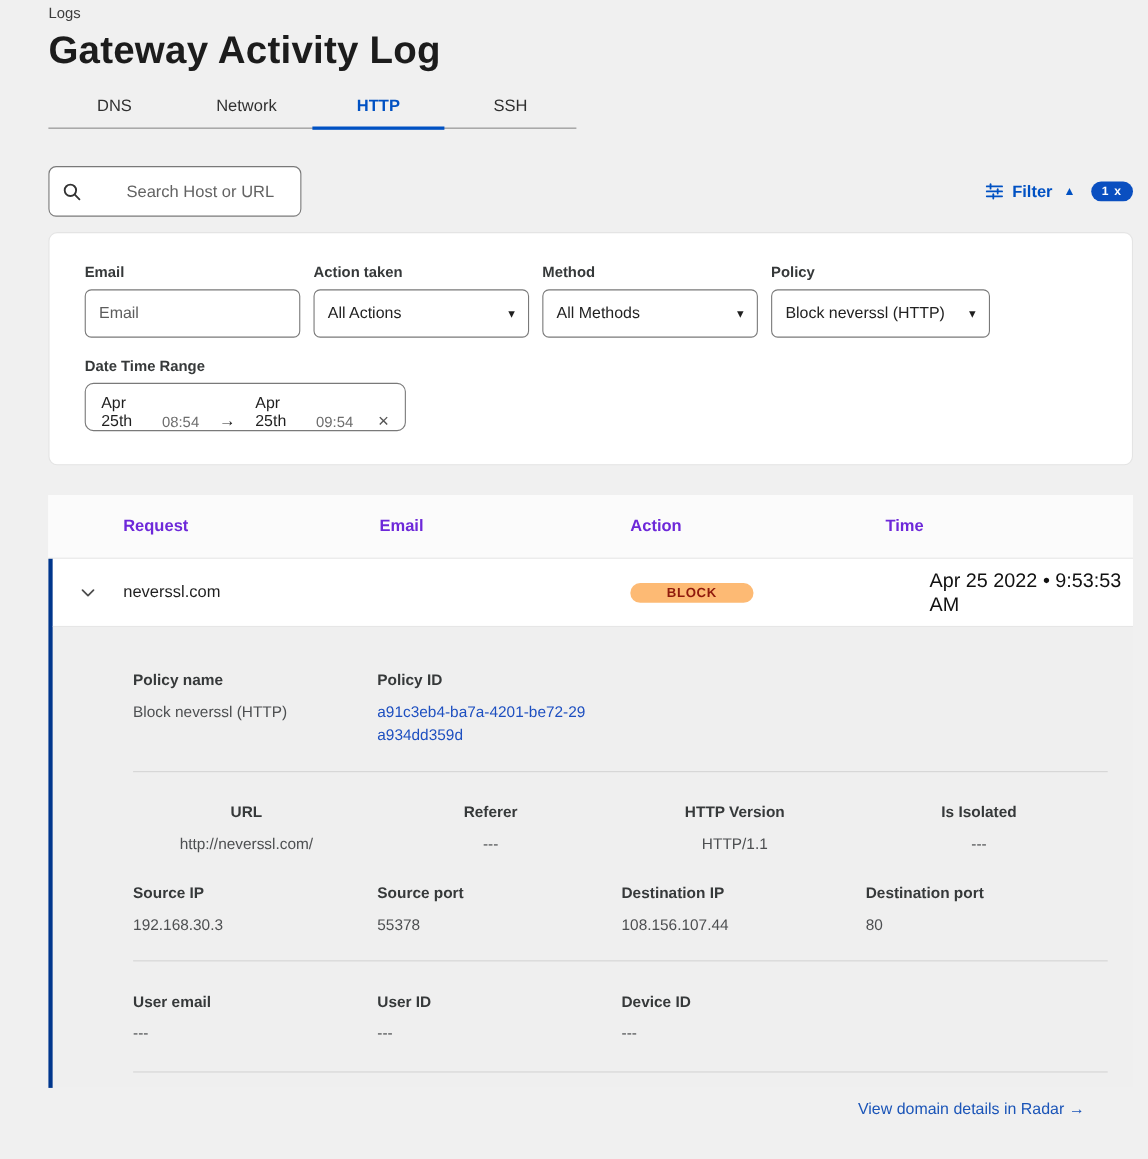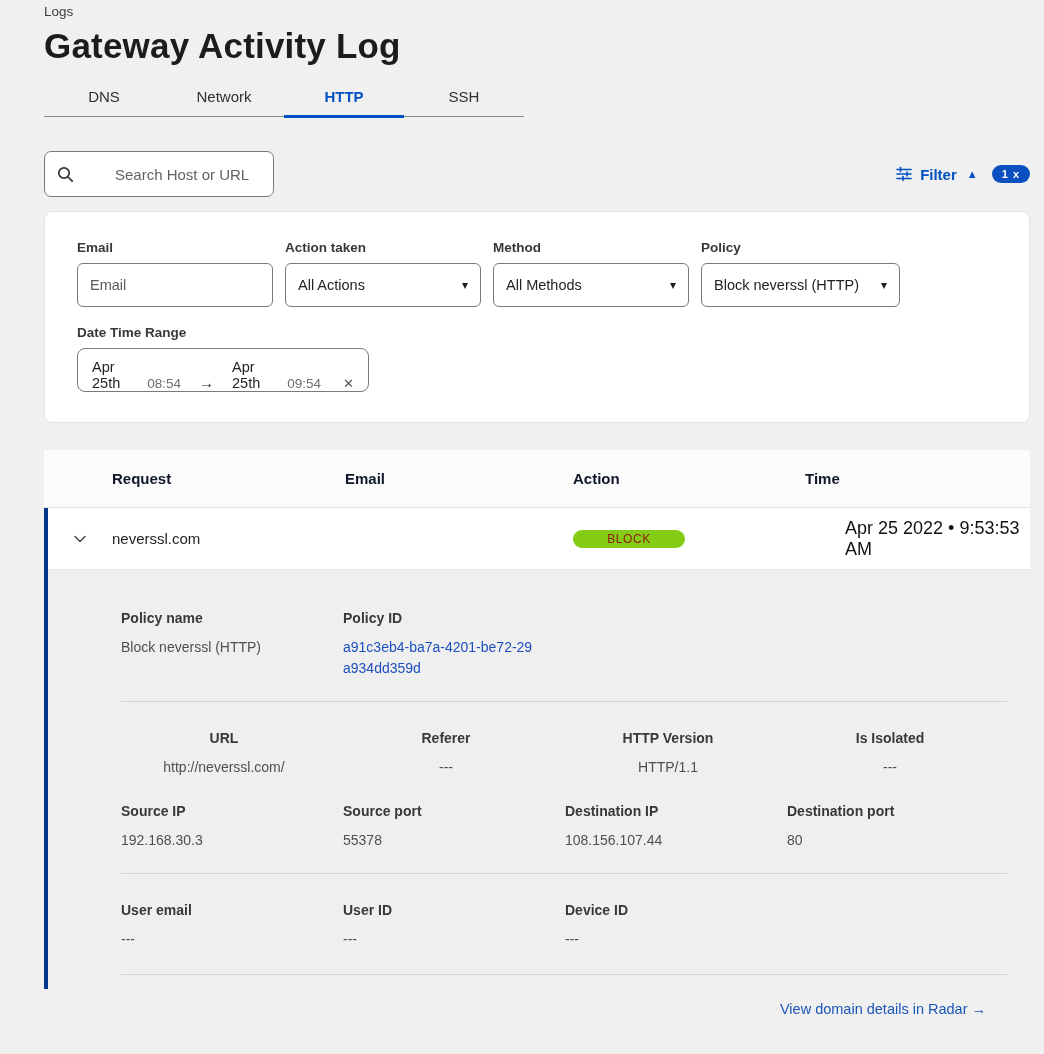--- a/index.html
+++ b/index.html
@@ -73,33 +73,33 @@
   .date-range .d { color:#1f1f1f; }
   .date-range .t { color:#6e6e6e; font-size:13.5px; }
   .date-range .arrow { color:#1f1f1f; font-size:15px; margin:0 4px; }
   .date-range .clear { color:#555; font-size:13px; margin-left:8px; cursor:pointer; }
 
   
   .table-card { width:986px; margin-top:27px; background:#fff; }
   .thead {
     display:grid; grid-template-columns:68px 233px 228px 232px 1fr;
     height:58px; align-items:center; background:#fbfbfb; border-bottom:1px solid #e3e3e3;
-    font-size:15px; font-weight:700; color:#0f172a;
+    font-size:15px; font-weight:700; color:#6d28d9;
   }
   .accent-wrap { border-left:4px solid #00368c; }
   .trow {
     display:grid; grid-template-columns:64px 233px 228px 232px 1fr;
     height:62px; align-items:center; background:#fff; border-bottom:1px solid #e6e6e6;
     font-size:15px; color:#1f1f1f;
   }
   .chev { display:flex; justify-content:center; align-items:center; cursor:pointer; }
   .badge-block {
     display:inline-flex; align-items:center; justify-content:center;
-    width:112px; height:18px; border-radius:14px; background:#84cc16;
-    color:#8f1a0d; font-size:12px; font-weight:400; letter-spacing:.6px;
+    width:112px; height:18px; border-radius:14px; background:#fdba74;
+    color:#8f1a0d; font-size:12px; font-weight:700; letter-spacing:.6px;
   }
   .row-time { font-size:18px; color:#111;margin-left:40px; }
 
   
   .expanded { background:#efefef; height:419px; padding-top:40px; position:relative; }
   .dgrid { display:flex; padding-left:73px; }
   .dcol { width:222px; padding-right:16px; }
   .dlabel { font-size:14px; font-weight:700; color:#36393a; }
   .dval { font-size:14px; color:#4d4f51; margin-top:11px; line-height:21px; }
   .dval.link { color:#1d4fc0; word-break:break-all; cursor:pointer; width:190px; }

